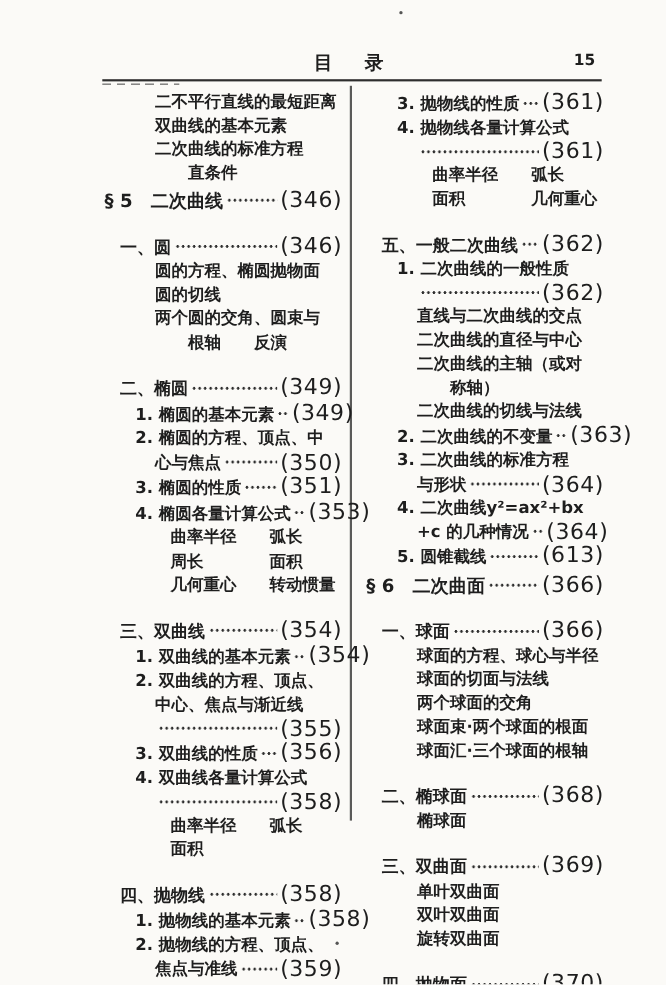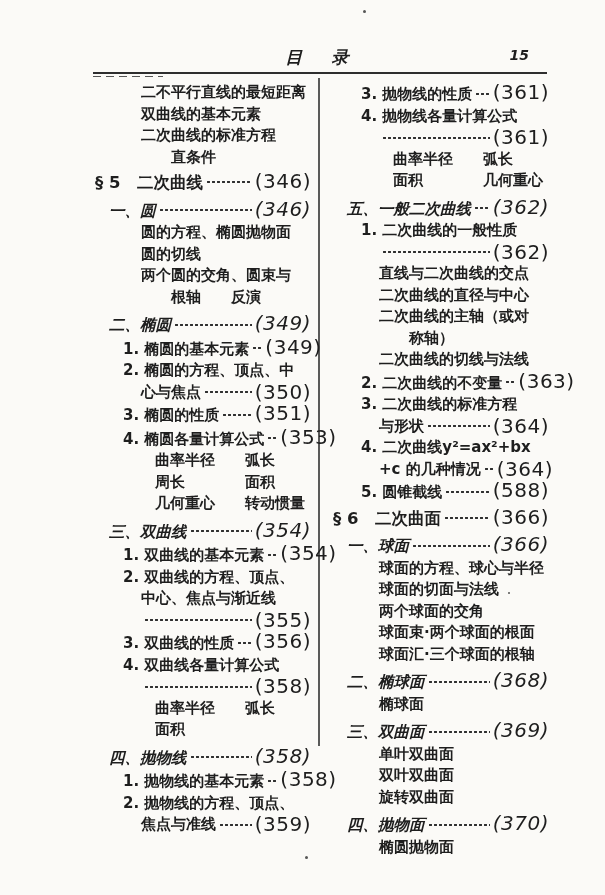--- a/index.html
+++ b/index.html
@@ -15,34 +15,33 @@
     font-family: "DejaVu Sans", sans-serif;
     color: #1e1e1e;
     overflow: hidden;
   }
   .header {
     position: absolute;
     top: 46px;
     left: 93px;
     width: 454px;
     height: 22px;
-    font-style: italic;
   }
   .header-title {
     position: absolute;
     left: 0;
     right: 0;
     text-align: center;
     font-size: 17px;
     font-weight: bold;
     letter-spacing: 6px;
   }
   .header-pagenum {
     position: absolute;
-    right: 18px;
+    right: 6px;
     top: 1px;
     font-size: 14px;
     font-weight: 600;
   }
   .header-rule {
     position: absolute;
     top: 72px;
     left: 93px;
     width: 454px;
     height: 2px;
@@ -75,21 +74,21 @@
 
   .toc-line {
     display: flex;
     align-items: baseline;
     line-height: 21.5px;
     font-size: 15px;
     font-weight: 600;
     white-space: nowrap;
   }
   .lv-sec  { padding-left: 0;    font-size: 16.5px; font-weight: bold; margin-top: 3px; }
-  .lv-cn   { padding-left: 14px; font-size: 15.5px; font-weight: bold; margin-top: 5px; font-style: italic; }
+  .lv-cn   { padding-left: 14px; font-size: 15.5px; font-weight: bold; margin-top: 19px; }
   .lv-num  { padding-left: 28px; }
   .lv-sub  { padding-left: 46px; align-items: flex-end; }
   .lv-det  { padding-left: 60px; text-align: center; }
   .lv-det2 { padding-left: 76px; }
 
   .toc-text { flex: 0 0 auto; }
   .leader {
     flex: 1 1 auto;
     min-width: 10px;
     height: 6px;
@@ -328,21 +327,21 @@
         <span class="toc-text">4. 二次曲线y²=ax²+bx</span>
       </div>
       <div class="toc-line lv-sub">
         <span class="toc-text">+c 的几种情况</span>
         <span class="leader"></span>
         <span class="toc-page">(364)</span>
       </div>
       <div class="toc-line lv-num">
         <span class="toc-text">5. 圆锥截线</span>
         <span class="leader"></span>
-        <span class="toc-page">(588)</span>
+        <span class="toc-page">(613)</span>
       </div>
       <div class="toc-line lv-sec">
         <span class="toc-text">§ 6　二次曲面</span>
         <span class="leader"></span>
         <span class="toc-page">(366)</span>
       </div>
       <div class="toc-line lv-cn">
         <span class="toc-text">一、球面</span>
         <span class="leader"></span>
         <span class="toc-page">(366)</span>

